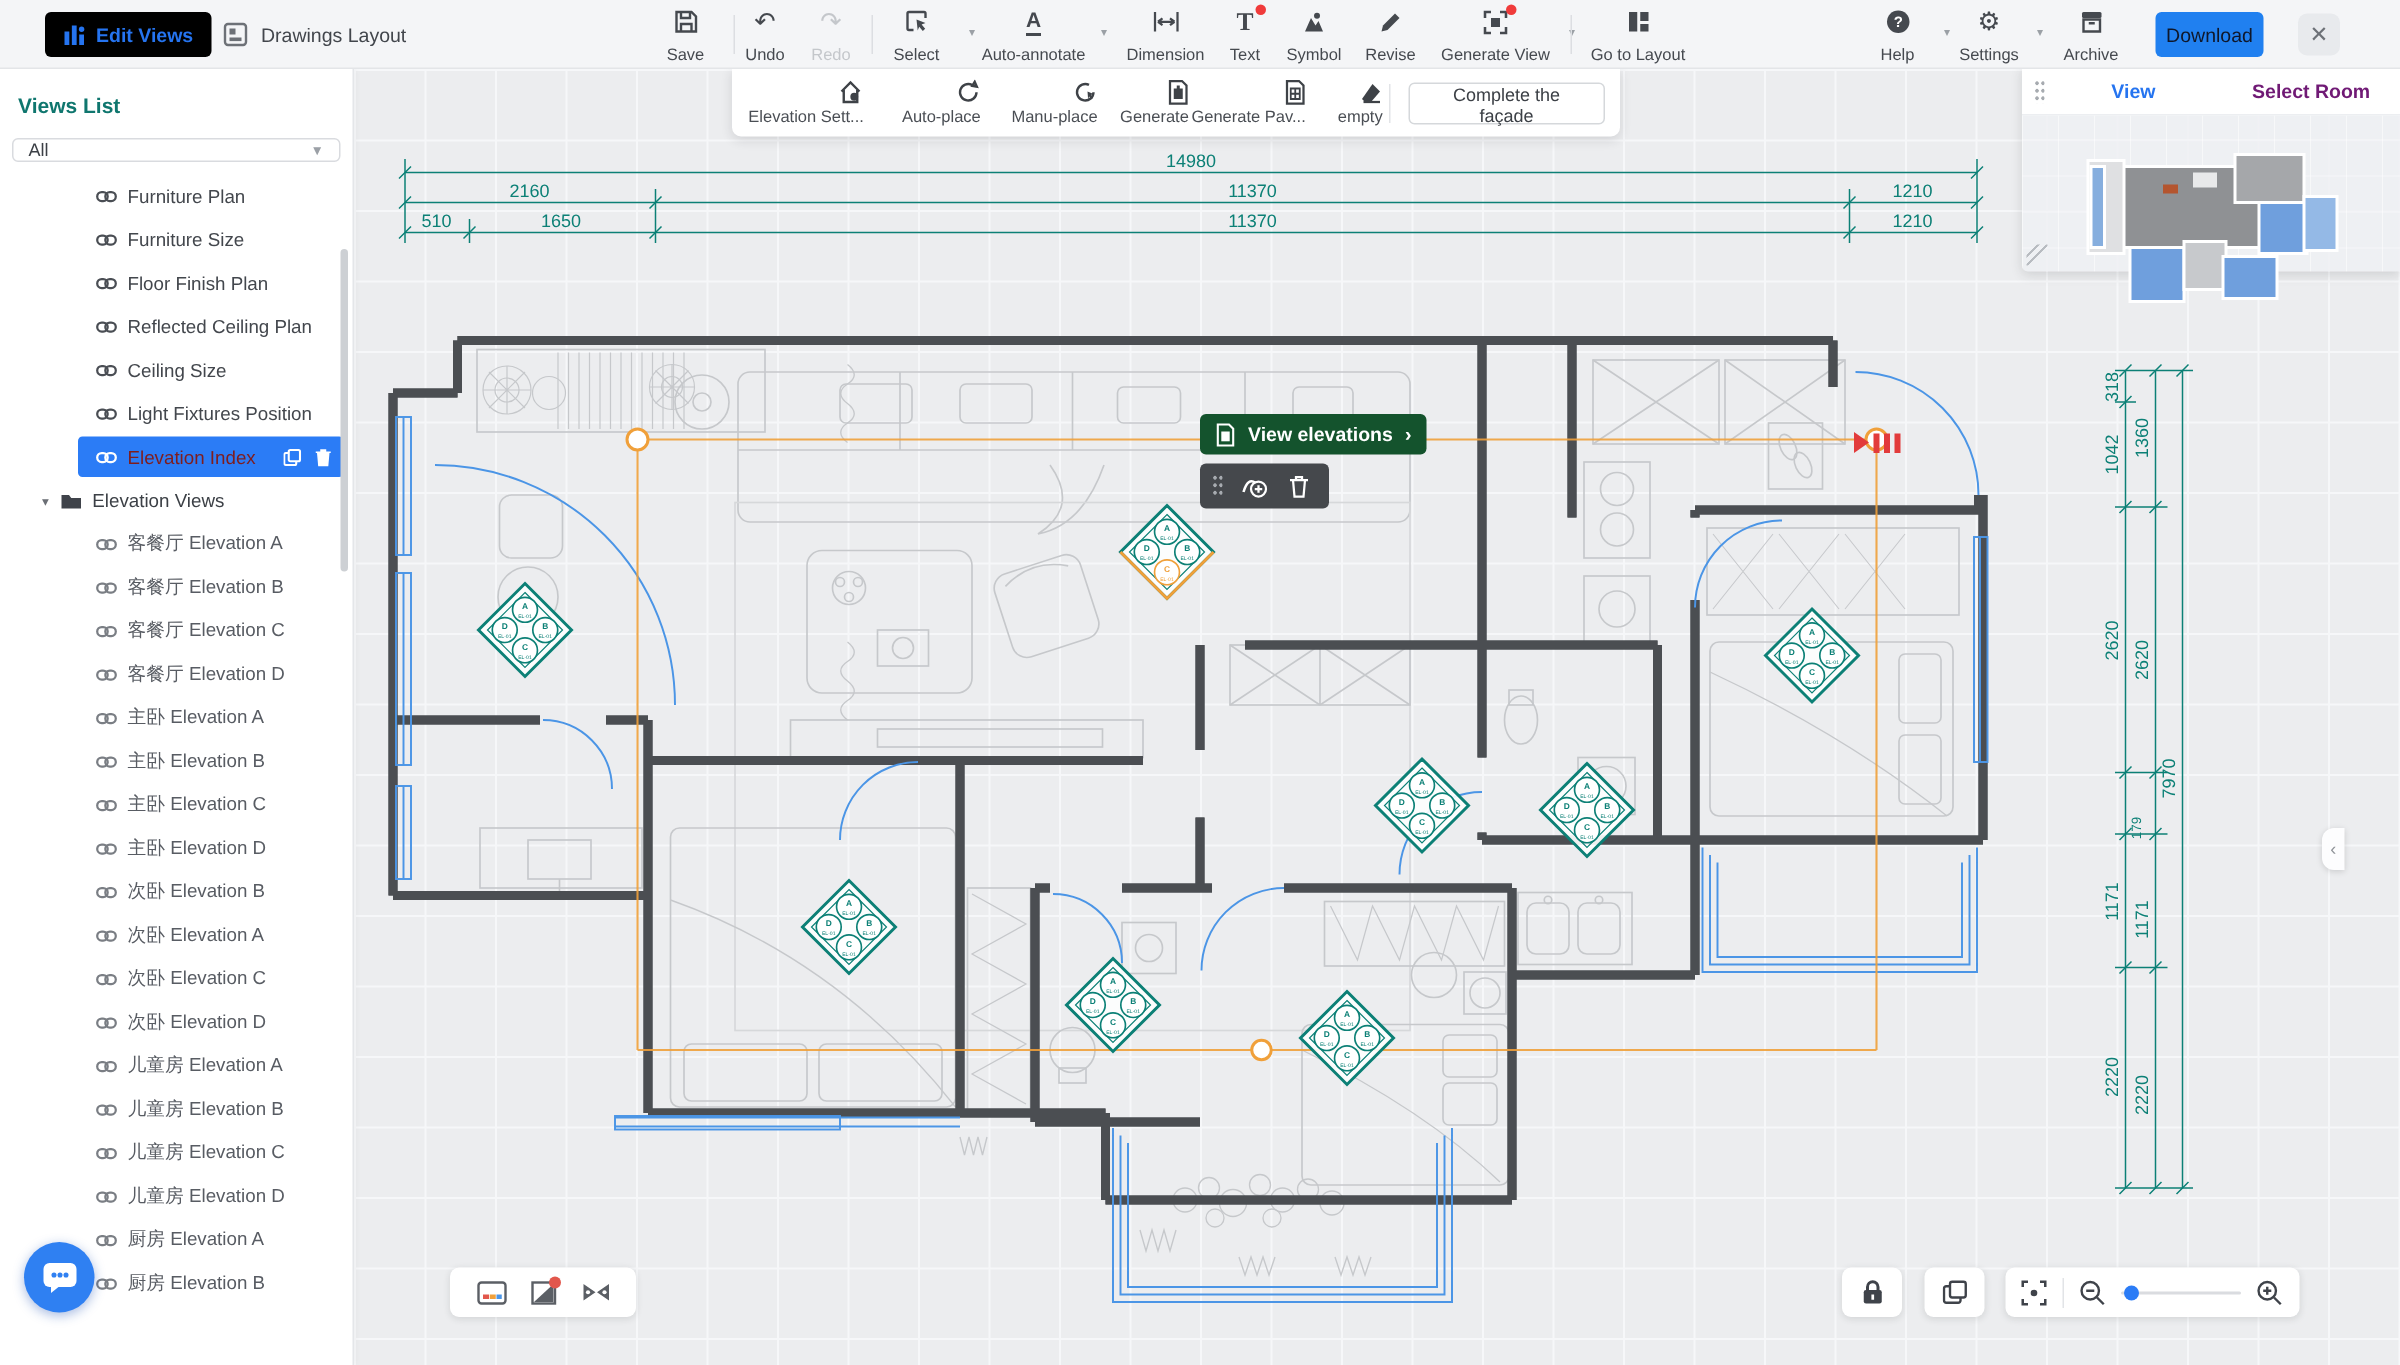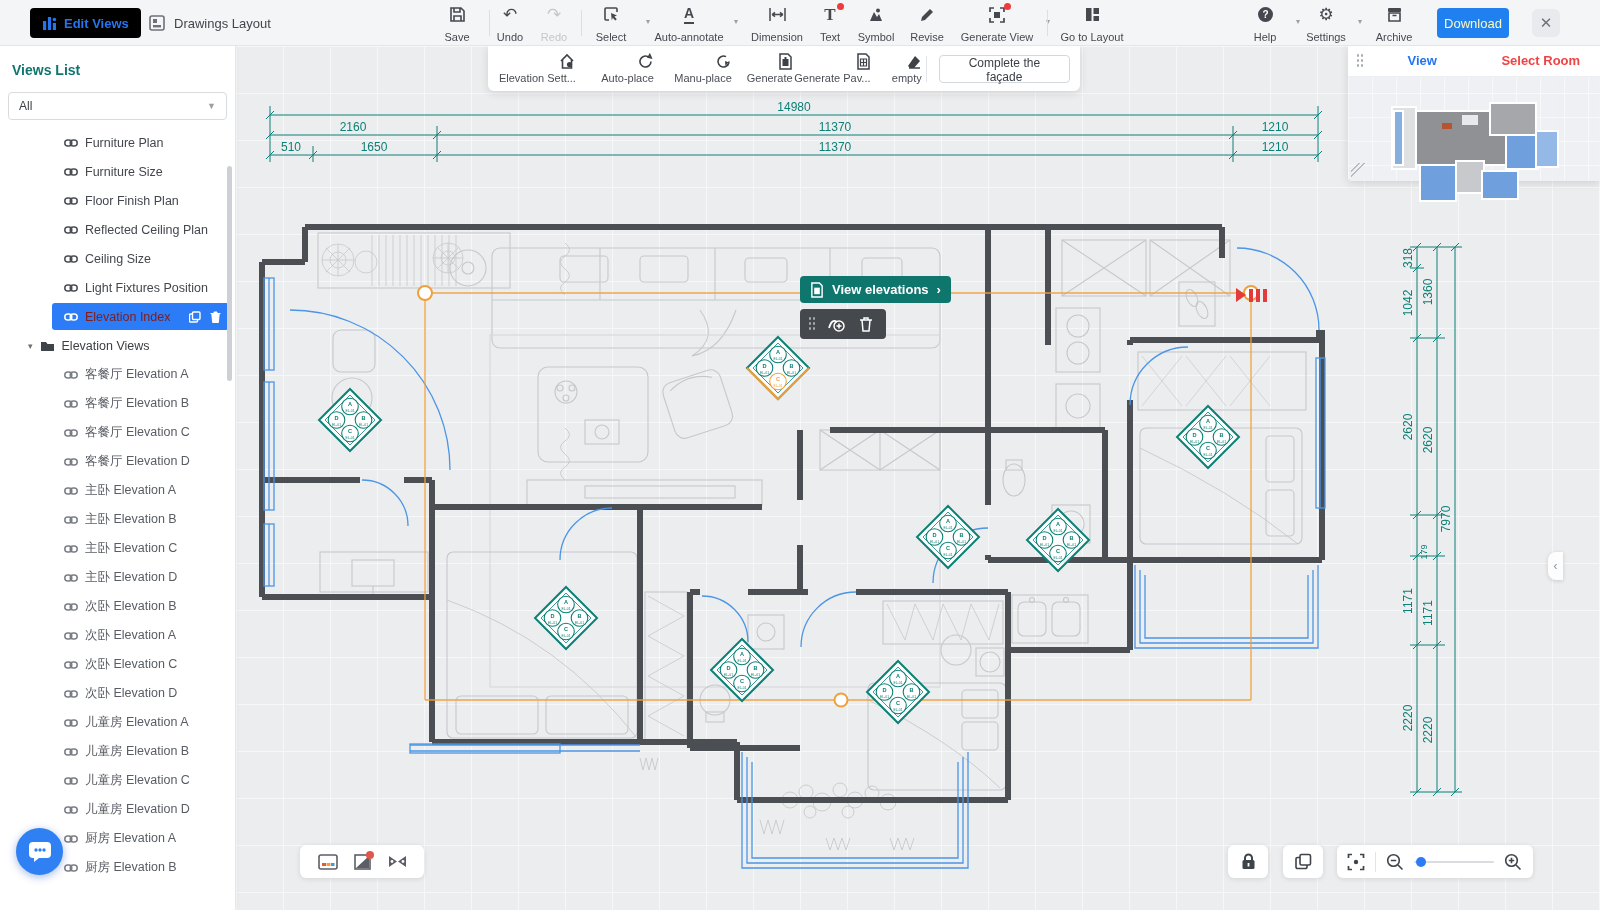--- a/index.html
+++ b/index.html
@@ -18,53 +18,53 @@
   .chip { left:30px; top:8px; height:30px; padding:0 12px; background:#000000; border-radius:4px;
     display:flex; align-items:center; gap:7px; color:#2574f0; font-weight:bold; font-size:13px; }
   .mode2 { left:148px; top:8px; height:30px; display:flex; align-items:center; gap:8px; color:#42464c; font-size:13px; }
   .tbtn { top:5px; width:70px; height:38px; display:flex; flex-direction:column; align-items:center; justify-content:space-between;
     color:#45494f; font-size:11px; cursor:pointer; }
   .tbtn .ic { height:19px; display:flex; align-items:center; justify-content:center; position:relative; }
   .tbtn.dim { color:#c4c7cb; }
   .vdiv { top:10px; width:1px; height:26px; background:#dcdee2; }
   .caret { position:absolute; font-size:8px; color:#9ba0a6; top:12px; }
   .reddot { position:absolute; width:7px; height:7px; border-radius:50%; background:#f03b3b; }
-  #dl-btn { left:1437px; top:8px; width:72px; height:30px; background:#2080f0; color:#fef9c3; border:none;
+  #dl-btn { left:1437px; top:8px; width:72px; height:30px; background:#2080f0; color:#0f172a; border:none;
     border-radius:4px; font-size:13px; font-family:inherit; cursor:pointer; }
   #close-x { left:1532px; top:9px; width:28px; height:28px; background:#e8eaed; border-radius:6px;
     display:flex; align-items:center; justify-content:center; color:#6d7177; font-size:15px; cursor:pointer; }
 
   
   #subbar { left:488px; top:46px; width:592px; height:45px; background:#fff; border-radius:0 0 6px 6px;
     box-shadow:0 2px 8px rgba(40,44,50,.14); z-index:25; display:flex; align-items:center; padding:0 10px; }
   .sbtn { width:82px; height:40px; display:flex; flex-direction:column; align-items:flex-end; justify-content:center; gap:2px;
     color:#4a4e54; font-size:11px; cursor:pointer; white-space:nowrap; }
   #complete-btn { margin-left:12px; height:28px; padding:0 12px; background:#fff; border:1px solid #d5d8db;
     border-radius:4px; font-size:12px; color:#3c4046; font-family:inherit; cursor:pointer; }
   .sdiv { width:1px; height:26px; background:#e2e4e7; margin-left:4px; }
 
   
   #sidebar { left:0; top:46px; width:236px; bottom:0; background:#fff; border-right:1px solid #e4e6e9;
     box-shadow:1px 0 4px rgba(0,0,0,.04); z-index:20; overflow:hidden; }
   #sb-title { margin:16px 0 0 12px; font-size:14px; font-weight:bold; color:#0f766e; }
-  #sb-filter { margin:14px 8px 6px 8px; height:28px; border:1px solid #d9dbdf; border-radius:4px; background:#fff;
+  #sb-filter { margin:14px 8px 6px 8px; height:16px; border:1px solid #d9dbdf; border-radius:4px; background:#fff;
     display:flex; align-items:center; justify-content:space-between; padding:0 10px; font-size:12px; color:#3c4046; cursor:pointer; }
   #views-list { margin-top:8px; }
   .vrow { height:29px; display:flex; align-items:center; font-size:12.5px; color:#43474d; cursor:pointer; padding-left:64px; position:relative; }
   .vrow .lnk { display:inline-flex; margin-right:7px; }
   .vrow.child { color:#585c63; }
   .vrow.sel { color:#7f1d1d; }
   .vrow.sel .pill { position:absolute; left:52px; right:6px; top:1px; bottom:1px; background:#2b7cf6; border-radius:3px; z-index:0; }
   .vrow.sel > * { position:relative; z-index:1; }
   .vrow .acts { position:absolute; right:14px; display:flex; gap:9px; z-index:1; }
   .grow { height:29px; display:flex; align-items:center; font-size:12.5px; color:#3c4046; padding-left:28px; gap:7px; cursor:pointer; }
   #sb-scroll { position:absolute; right:3px; top:120px; width:5px; height:215px; background:#cdd0d4; border-radius:3px; }
 
   
-  #view-elev { left:800px; top:276px; height:27px; background:#0f766e; border-radius:4px; z-index:15;
+  #view-elev { left:800px; top:276px; height:27px; background:#14532d; border-radius:4px; z-index:15;
     display:flex; align-items:center; gap:8px; padding:0 10px; color:#fff; font-size:13px; font-weight:bold; cursor:pointer; }
   #elev-actions { left:800px; top:309px; width:86px; height:30px; background:#45484c; border-radius:4px; z-index:15;
     display:flex; align-items:center; gap:12px; padding:0 8px; }
   .gripdots { width:7px; height:16px;
     background-image:radial-gradient(circle, #a7abb0 1px, transparent 1.4px); background-size:4px 5px; }
 
   
   #rpanel { left:1348px; top:45px; width:252px; height:136px; z-index:18;
     background:rgba(238,240,243,.85); box-shadow:0 2px 8px rgba(40,44,50,.15); border-radius:0 0 0 4px;
     background-image:linear-gradient(rgba(255,255,255,.5) 1px,transparent 1px),linear-gradient(90deg,rgba(255,255,255,.5) 1px,transparent 1px);
@@ -898,21 +898,21 @@
     </svg>
   <svg width="14" height="16" viewBox="0 0 14 16">
     <path d="M1,4 h12 M5,4 V2 h4 v2 M3,4 l1,11 h6 l1,-11" fill="none" stroke="#fff" stroke-width="1.5"></path>
     </svg>
 </div>
 
 <div id="rpanel" class="abs">
   <div id="rpanel-head">
     <span class="gripdots" style="margin-left:8px"></span>
     <span class="rtab" style="color:#2574f0">View</span>
-    <span class="rtab" style="color:#ef4444">Select Room</span>
+    <span class="rtab" style="color:#701a75">Select Room</span>
   </div>
   <svg width="180" height="120" viewBox="0 0 180 120" style="margin:18px 0 0 38px">
     <g stroke="#fff" stroke-width="2">
       <rect x="28" y="16" width="106" height="54" fill="#8f9194"></rect>
       <rect x="6" y="12" width="24" height="62" fill="#dfe0e2"></rect>
       <rect x="8" y="16" width="9" height="54" fill="#86aede"></rect>
       <rect x="104" y="8" width="46" height="32" fill="#a5a7aa"></rect>
       <rect x="120" y="40" width="32" height="34" fill="#6f9fdd"></rect>
       <rect x="150" y="36" width="22" height="36" fill="#94b9e6"></rect>
       <rect x="34" y="70" width="36" height="36" fill="#6f9fdd"></rect>

